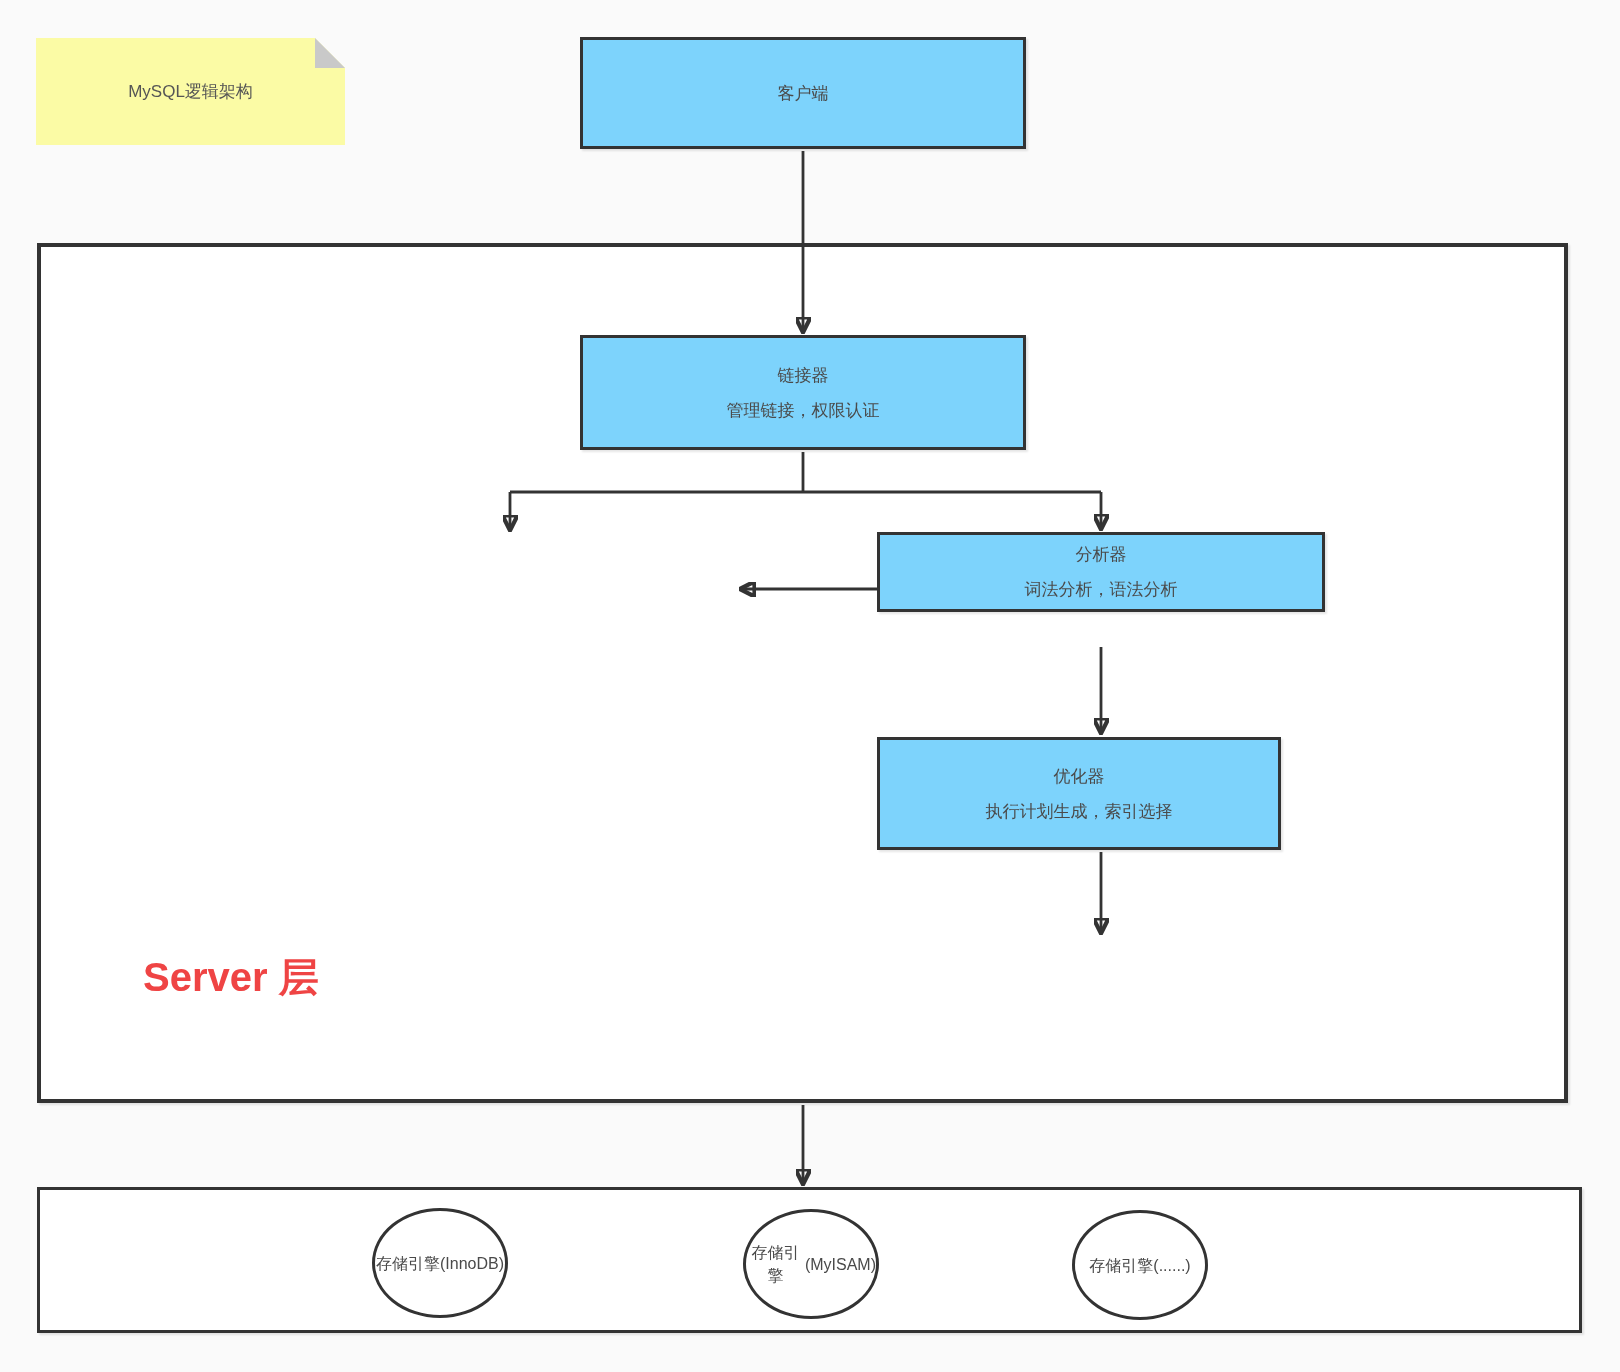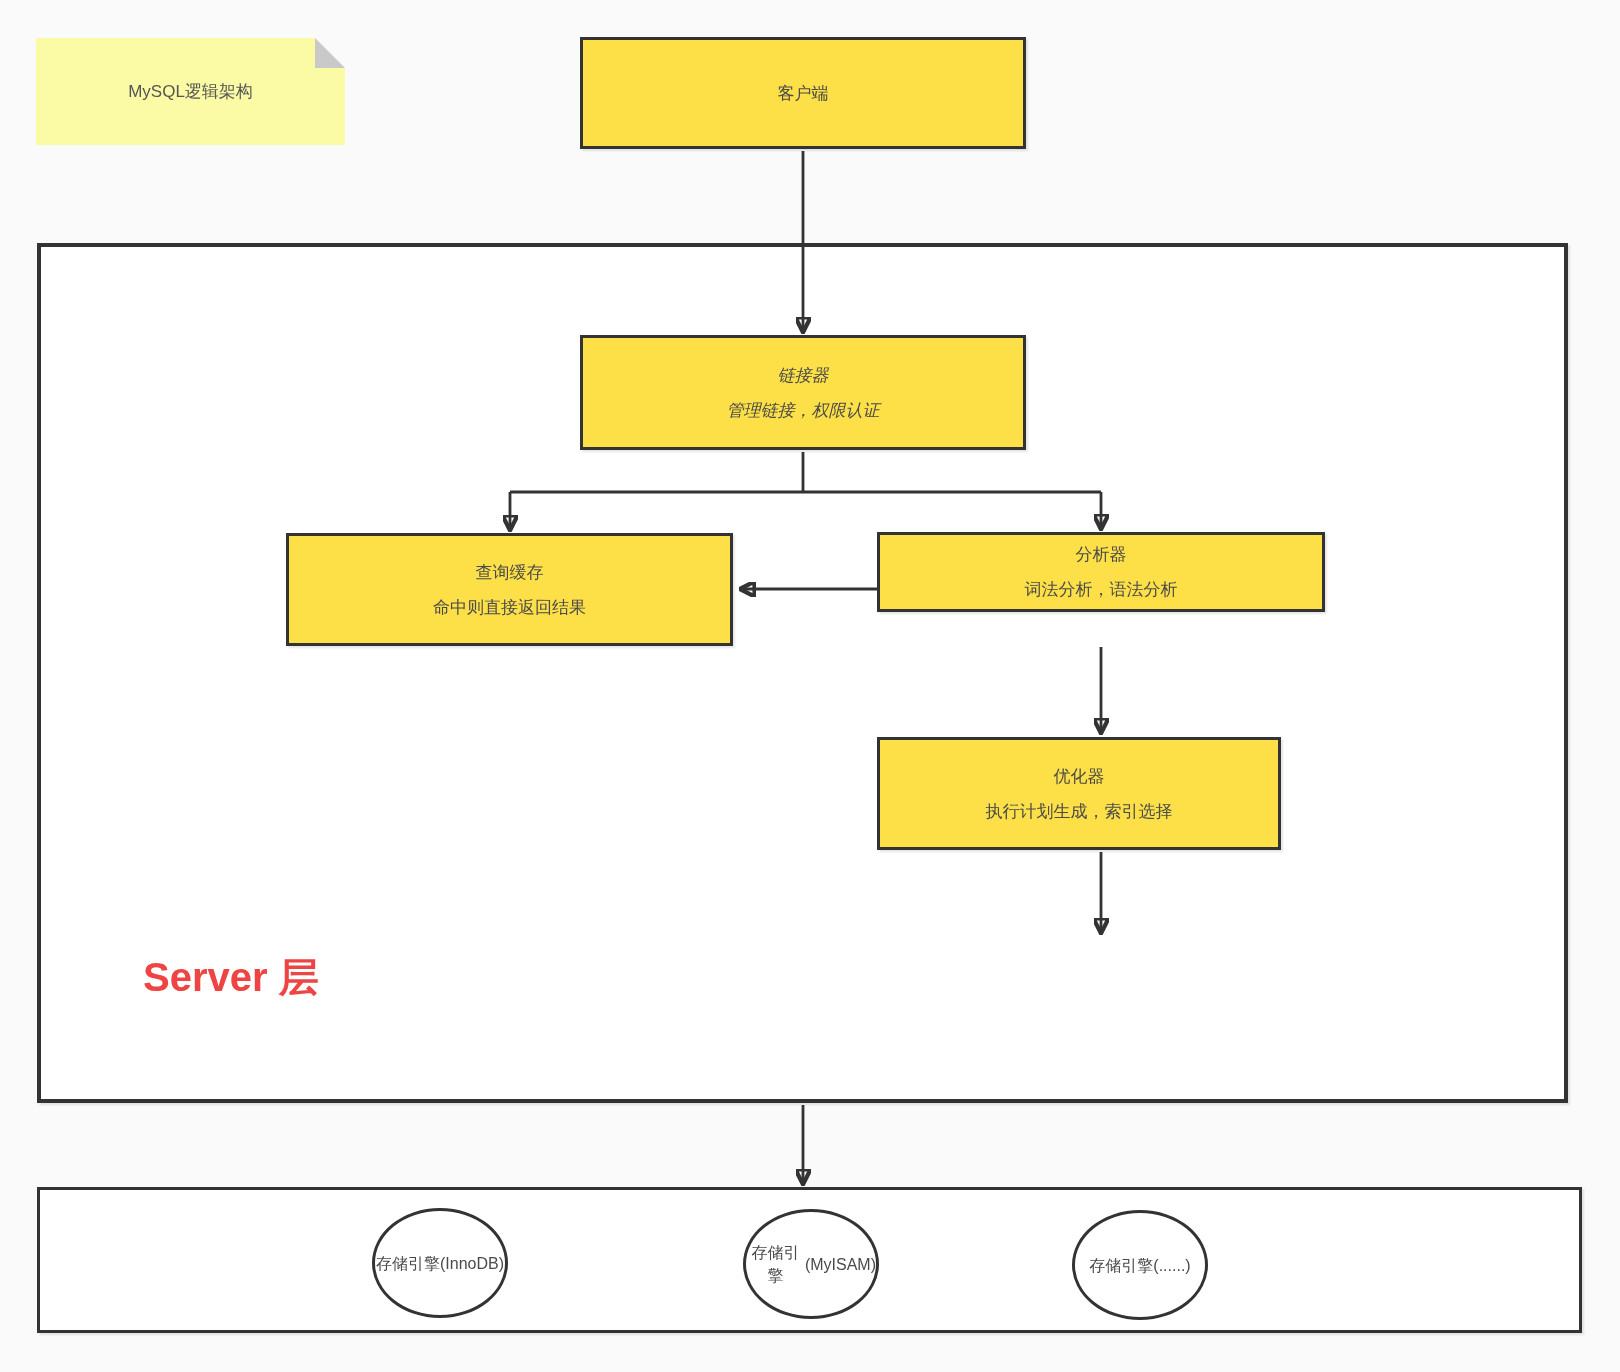--- a/index.html
+++ b/index.html
@@ -1,21 +1,21 @@
 <!DOCTYPE html>
 <html><head>
 <meta charset="utf-8">
 <style>
   html,body{margin:0;padding:0;background:#fafafa;}
   body{font-family:"Liberation Sans","DejaVu Sans",sans-serif;}
   .canvas{position:relative;width:1620px;height:1372px;background:#fafafa;overflow:hidden;}
 
   
   .box{
-    position:absolute;background:#fde047;border:3px solid #333333;box-sizing:border-box;
+    position:absolute;background:#7dd3fc;border:3px solid #333333;box-sizing:border-box;
     display:flex;flex-direction:column;align-items:center;justify-content:center;
     color:#4a4a4a;font-size:17px;line-height:35px;text-align:right;
     box-shadow:2px 2px 2px rgba(0,0,0,0.10);
   }
   .box .title,.box .subtitle{display:block;white-space:nowrap;}
 
   
   .container-box{
     position:absolute;background:#ffffff;border:4px solid #333333;box-sizing:border-box;
     box-shadow:2px 2px 2px rgba(0,0,0,0.10);
@@ -65,29 +65,25 @@
 
   <div class="container-box" style="left:37px;top:243px;width:1531px;height:860px;"></div>
   <div class="server-label">Server 层</div>
 
   <div class="container-box storage-box" style="left:37px;top:1187px;width:1545px;height:146px;"></div>
 
   <div class="box" style="left:580px;top:37px;width:446px;height:112px;">
     <span class="title">客户端</span>
   </div>
 
-  <div class="box" style="left:580px;top:335px;width:446px;height:115px;font-style:italic;">
+  <div class="box" style="left:580px;top:335px;width:446px;height:115px;">
     <span class="title">链接器</span>
     <span class="subtitle">管理链接，权限认证</span>
   </div>
 
-  <div class="box" style="left:286px;top:533px;width:447px;height:113px;">
-    <span class="title">查询缓存</span>
-    <span class="subtitle">命中则直接返回结果</span>
-  </div>
 
   <div class="box" style="left:877px;top:532px;width:448px;height:80px;">
     <span class="title">分析器</span>
     <span class="subtitle">词法分析，语法分析</span>
   </div>
 
   <div class="box" style="left:877px;top:737px;width:404px;height:113px;">
     <span class="title">优化器</span>
     <span class="subtitle">执行计划生成，索引选择</span>
   </div>

